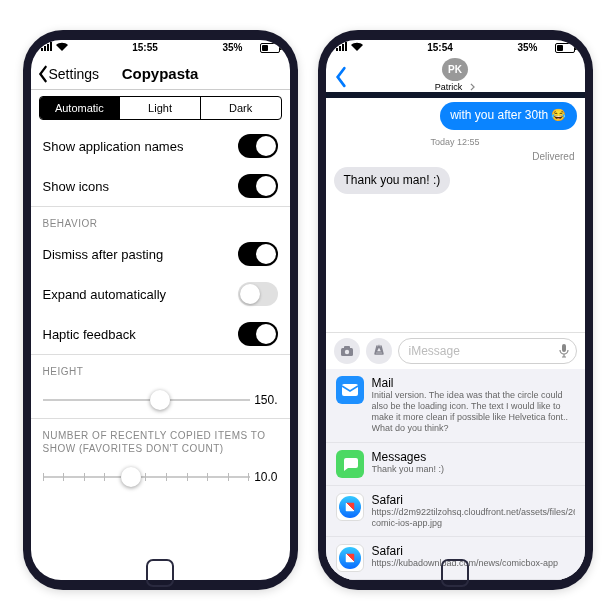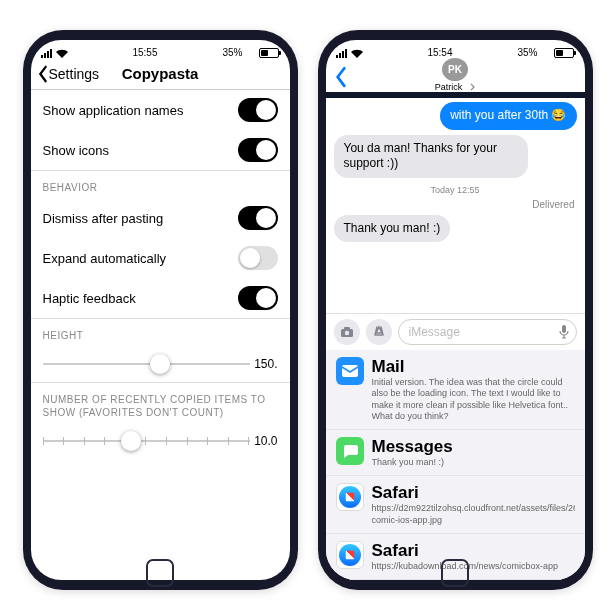--- a/index.html
+++ b/index.html
@@ -1,19 +1,19 @@
 <!DOCTYPE html>
 <html><head>
 <meta charset="utf-8">
 <style>
 *{margin:0;padding:0;box-sizing:border-box;font-family:-apple-system,BlinkMacSystemFont,"Helvetica Neue",sans-serif;-webkit-font-smoothing:antialiased}
 body{background:#fff;display:flex;justify-content:center;gap:20px;padding:30px 15px;width:615px;height:615px}
 .phone{width:275px;height:560px;background:#18182b;border-radius:40px;padding:10px 8px;position:relative;box-shadow:0 2px 10px rgba(0,0,0,.15)}
 .screen{width:100%;height:100%;background:#fff;border-radius:30px;overflow:hidden;position:relative;display:flex;flex-direction:column}
-.statusbar{height:18px;display:flex;align-items:flex-end;justify-content:space-between;padding:2px 10px 0;font-size:10px;font-weight:400;color:#000}
+.statusbar{height:18px;display:flex;align-items:flex-start;justify-content:space-between;padding:2px 10px 0;font-size:10px;font-weight:700;color:#000}
 .sb-left{display:flex;align-items:center;gap:4px}
 .sb-right{display:flex;align-items:center;gap:17px}
 .bars{display:flex;align-items:flex-end;gap:1px}
 .bars span{width:2px;background:#000;display:inline-block}
 .bars span:nth-child(1){height:3px}.bars span:nth-child(2){height:5px}.bars span:nth-child(3){height:7px}.bars span:nth-child(4){height:9px}
 .wifi{width:12px;height:9px;position:relative}
 .batt{width:20px;height:10px;border:1px solid #000;border-radius:2px;position:relative}
 .batt::after{content:"";position:absolute;right:-3px;top:2px;width:2px;height:4px;background:#000;border-radius:0 1px 1px 0}
 .batt-fill{position:absolute;left:1px;top:1px;bottom:1px;width:35%;background:#000;border-radius:1px}
 .nav{height:32px;display:flex;align-items:center;position:relative;border-bottom:1px solid #ccc}
@@ -57,21 +57,21 @@
 .circle-btn{width:26px;height:26px;background:#e8e8ed;border-radius:50%;display:flex;align-items:center;justify-content:center;color:#858590}
 .msg-input{flex:1;height:26px;border:1px solid #d0d0d0;border-radius:13px;padding:0 26px 0 10px;font-size:12px;color:#bbb;position:relative;display:flex;align-items:center}
 .mic{position:absolute;right:6px;color:#888}
 .clips{background:#f2f2f7;flex-shrink:0}
 .clip{display:flex;gap:8px;padding:7px 10px;border-bottom:1px solid #e3e3e8}
 .clip-icon{width:28px;height:28px;border-radius:6px;display:flex;align-items:center;justify-content:center;flex-shrink:0;color:#fff;font-size:14px}
 .ci-mail{background:#1e90ff}
 .ci-msg{background:#4cd964}
 .ci-safari{background:#fff;border:1px solid #ddd}
 .clip-body{flex:1;min-width:0}
-.clip-title{font-size:17px;font-weight:700;color:#000}
+.clip-title{font-size:12px;font-weight:400;color:#000}
 .clip-sub{font-size:9px;color:#666;line-height:1.25;overflow:hidden}
 .compass{width:22px;height:22px;border-radius:50%;background:linear-gradient(180deg,#34c8ff,#0a6cff);position:relative}
 .compass::after{content:"";position:absolute;left:50%;top:50%;width:12px;height:12px;transform:translate(-50%,-50%) rotate(45deg);background:conic-gradient(#ff3b30 0 25%,#fff 25% 75%,#ff3b30 75% 100%);clip-path:polygon(50% 0,100% 50%,50% 100%,0 50%)}
 </style>
 </head>
 <body>
 
 <div class="phone">
   <div class="screen">
     <div class="statusbar">
@@ -96,20 +96,25 @@
     </div>
     <div class="nav">
       <div class="back">
         <svg viewBox="0 0 12 20">
             <path d="M9 2L3 10l6 8" stroke="#000" stroke-width="2.5" fill="none" stroke-linecap="round"></path>
           </svg>
         <span>Settings</span>
       </div>
       <div class="nav-title">Copypasta</div>
     </div>
+    <div class="seg">
+      <div class="active">Automatic</div>
+      <div>Light</div>
+      <div>Dark</div>
+    </div>
     <div class="row">
       <span>Show application names</span>
       <div class="toggle on"></div>
     </div>
     <div class="row">
       <span>Show icons</span>
       <div class="toggle on"></div>
     </div>
     <div class="sect-head">BEHAVIOR</div>
     <div class="row">
@@ -188,21 +193,20 @@
       <div class="avatar">PK</div>
       <div class="contact-name">
         <span>Patrick</span>
         <svg viewBox="0 0 6 10">
             <path d="M1 1l4 4-4 4" stroke="#888" stroke-width="1.5" fill="none"></path>
           </svg>
       </div>
     </div>
     <div class="msgs">
       <div class="bubble out">with you after 30th 😂</div>
-      <div class="bubble in">You da man! Thanks for your support :))</div>
       <div class="ts">Today 12:55</div>
       <div class="deliv">Delivered</div>
       <div class="bubble in">Thank you man! :)</div>
     </div>
     <div class="input-row">
       <div class="circle-btn">
         <svg width="14" height="12" viewBox="0 0 14 12">
             <rect x="1" y="3" width="12" height="8" rx="1.5" fill="#858590"></rect>
             <rect x="4" y="1" width="6" height="3" rx="1" fill="#858590"></rect>
             <circle cx="7" cy="7" r="2.2" fill="#e8e8ed"></circle>

